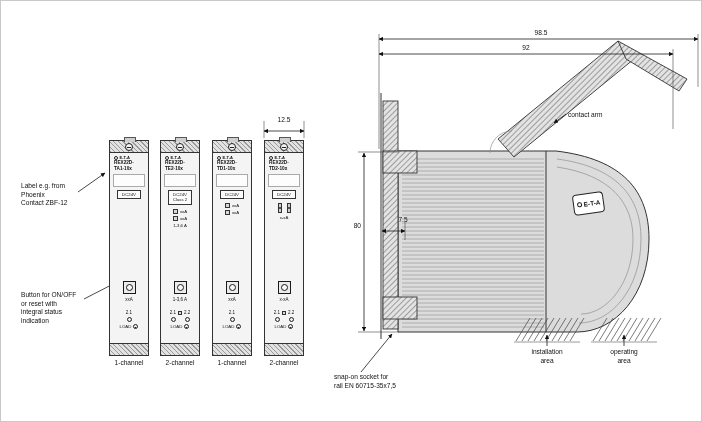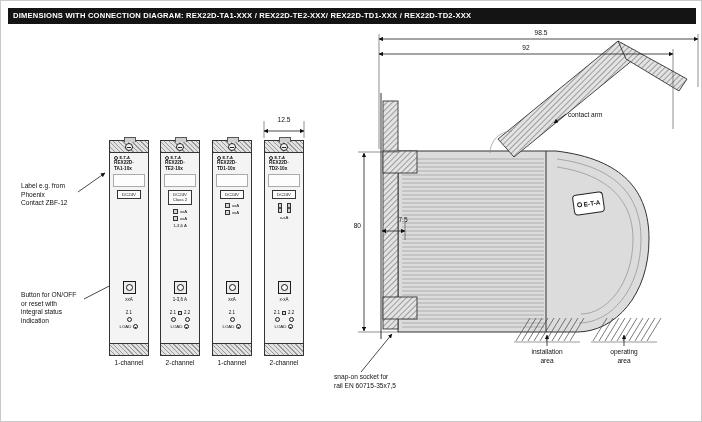--- a/index.html
+++ b/index.html
@@ -65,21 +65,20 @@
   .eta-badge { position:absolute; left:572px; top:192px; width:31px; height:21px; background:#fff;
     border:1.2px solid #222; border-radius:4px; transform:rotate(-8deg);
     display:flex; align-items:center; justify-content:center; gap:2px; font-size:6.4px; font-weight:bold; color:#111; }
   .eta-badge .dot { width:5px; height:5px; border:1px solid #222; border-radius:50%; }
 </style>
 </head>
 <body>
 
 <div class="page">
 
-  <div class="header-bar">DIMENSIONS WITH CONNECTION DIAGRAM: REX22D-TA1-XXX / REX22D-TE2-XXX/ REX22D-TD1-XXX / REX22D-TD2-XXX</div>
 
   <svg class="lines" width="702" height="422" viewBox="0 0 702 422">
     <defs>
       <pattern id="hatch" width="4" height="4" patternUnits="userSpaceOnUse" patternTransform="rotate(45)">
         <rect width="4" height="4" fill="#e3e3e3"></rect>
         <line x1="0" y1="0" x2="0" y2="4" stroke="#555" stroke-width="1"></line>
       </pattern>
       <marker id="ah" viewBox="0 0 8 8" refX="7.5" refY="4" markerWidth="5.5" markerHeight="5.5" orient="auto-start-reverse">
         <path d="M0,0 L8,4 L0,8 z" fill="#111"></path>
       </marker>

